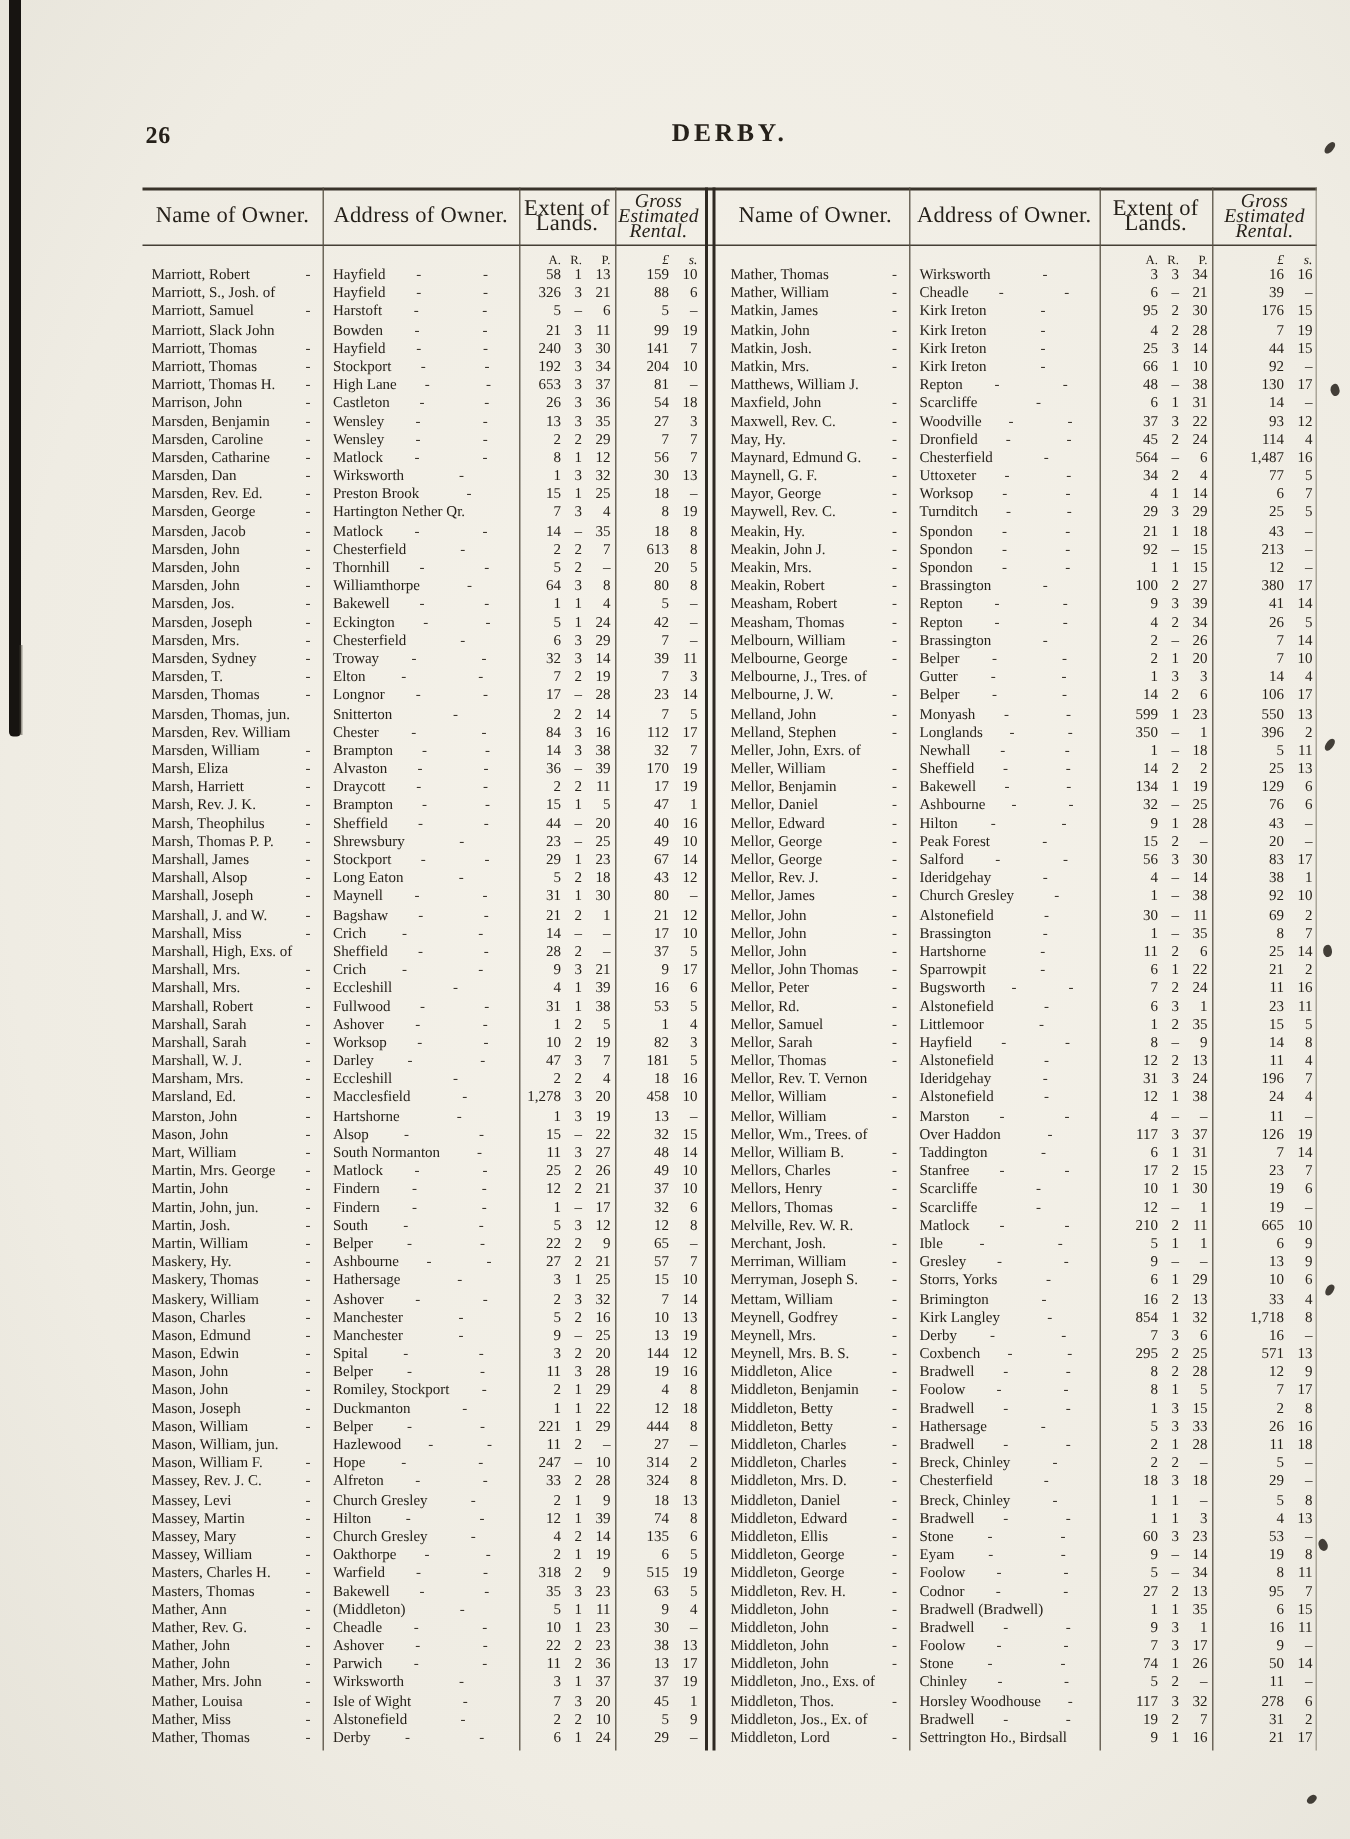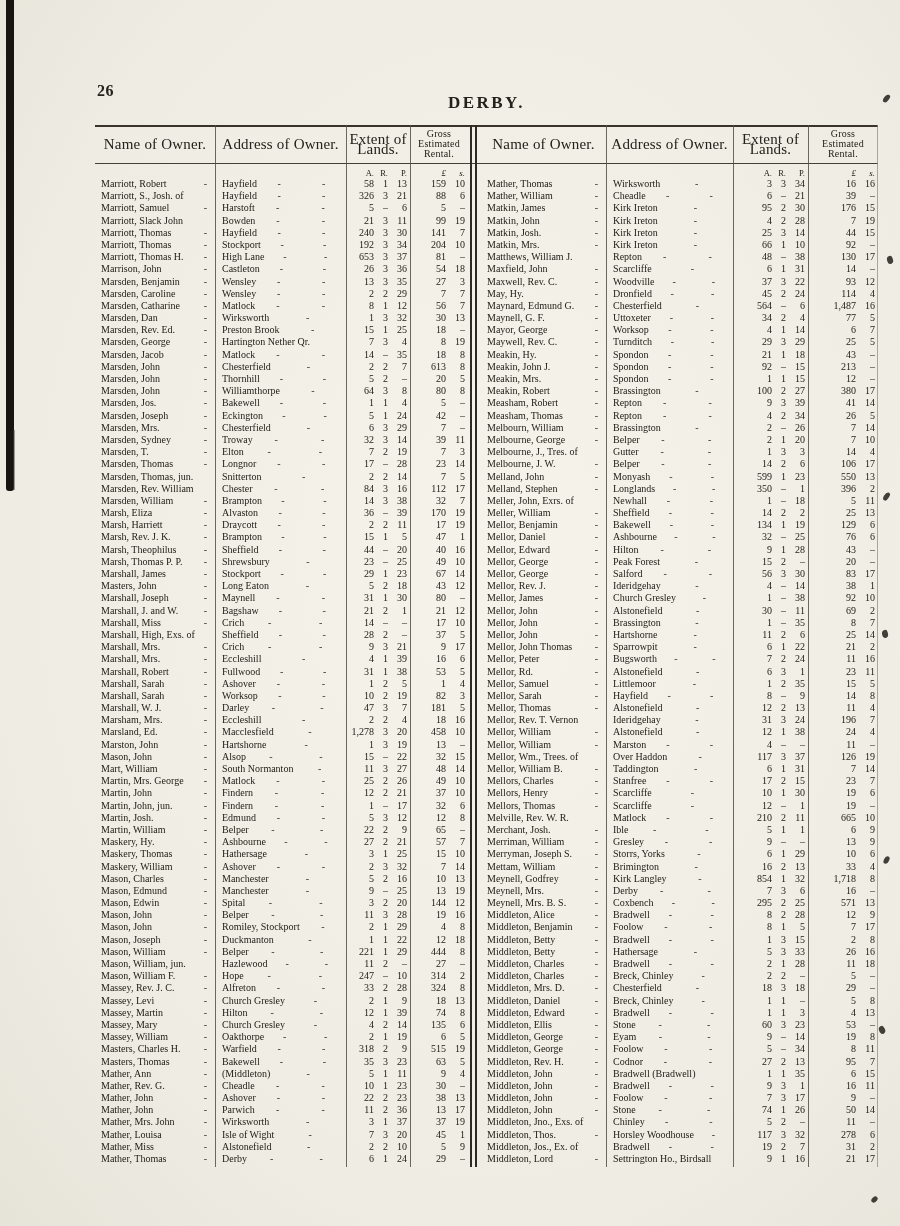--- a/index.html
+++ b/index.html
@@ -6,42 +6,42 @@
   body{
     width:900px;height:1226px;position:relative;overflow:hidden;
     background:#f1eee6;
     background-image:radial-gradient(ellipse at 55% 45%, #f6f3eb 0%, #efece3 70%, #e6e3d9 100%);
     font-family:"Liberation Serif","DejaVu Serif",serif;
     color:#26211a;
   }
   .binding-bar{position:absolute;left:6px;top:-3px;width:8px;height:494px;background:#171411;border-radius:3px;}
   .binding-bar2{position:absolute;left:13px;top:430px;width:2px;height:60px;background:#4a453c;opacity:.5;}
   .page-number{position:absolute;left:97px;top:82px;font-size:16px;font-weight:bold;letter-spacing:.5px;}
-  .county-title{position:absolute;left:95px;top:93px;width:783px;text-align:center;
+  .county-title{position:absolute;left:95px;top:79px;width:783px;text-align:center;
     font-size:17px;font-weight:bold;letter-spacing:2.5px;}
   .speck{position:absolute;background:#24201a;border-radius:60% 40% 55% 45%;opacity:.85;}
 
   .ledger{position:absolute;left:95px;top:125px;width:783px;height:1042px;}
   .rule-top{position:absolute;left:0;top:0;width:100%;height:2px;background:#39332a;}
   .rule-head{position:absolute;left:0;top:38px;width:100%;height:1px;background:#453f35;}
   .vcenter1{position:absolute;left:375px;top:0;width:2px;height:1042px;background:#2e2922;}
   .vcenter2{position:absolute;left:380px;top:0;width:2px;height:1042px;background:#2e2922;}
   .vright{position:absolute;left:782px;top:0;width:1px;height:1042px;background:#8d8779;opacity:.7;}
 
   .half{position:absolute;top:0;height:1042px;}
   .half.left{left:0;width:373px;--wn:120px;--wa:131px;--we:64px;--wr:58px;}
   .half.right{left:386px;width:397px;--wn:125px;--wa:127px;--we:75px;--wr:70px;}
   .half .vl{position:absolute;top:0;width:1px;height:1042px;background:#564f42;opacity:.85;}
   .half.left .vl1{left:120px}.half.left .vl2{left:251px}.half.left .vl3{left:315px}
   .half.right .vl1{left:125px}.half.right .vl2{left:252px}.half.right .vl3{left:327px}
 
   .thead{display:grid;grid-template-columns:var(--wn) var(--wa) var(--we) var(--wr);height:38px;}
   .thead .hc{display:flex;align-items:center;justify-content:center;text-align:center;
     font-size:15px;line-height:10px;padding:1px 3px;letter-spacing:.2px;}
-  .thead .hc.rental{font-size:10px;}
+  .thead .hc.rental{font-size:13px;font-style:italic;}
 
   .units{display:grid;grid-template-columns:var(--wn) var(--wa) var(--we) var(--wr);height:15px;
     align-items:end;font-size:8.5px;}
   .units .uc{display:grid;}
   .units .ext-u{grid-template-columns:1fr 14px 19px;}
   .units .rent-u{grid-template-columns:1fr 19px;font-style:italic;font-size:9px;}
   .units span{text-align:right;padding-right:3px;}
 
   .rows{position:relative;}
   .row{display:grid;grid-template-columns:var(--wn) var(--wa) var(--we) var(--wr);
@@ -737,21 +737,21 @@
             <span class="num">1</span>
             <span class="num">23</span>
           </div>
           <div class="c rent">
             <span class="num">67</span>
             <span class="num">14</span>
           </div>
         </div>
         <div class="row">
           <div class="c name">
-            <span class="txt">Masters, John</span>
+            <span class="txt">Marshall, Alsop</span>
             <span class="dash">-</span>
           </div>
           <div class="c addr">
             <span class="txt">Long Eaton</span>
             <span class="dash">-</span>
           </div>
           <div class="c ext">
             <span class="num">5</span>
             <span class="num">2</span>
             <span class="num">18</span>
@@ -1114,21 +1114,21 @@
             <span class="num">32</span>
             <span class="num">6</span>
           </div>
         </div>
         <div class="row">
           <div class="c name">
             <span class="txt">Martin, Josh.</span>
             <span class="dash">-</span>
           </div>
           <div class="c addr">
-            <span class="txt">Edmund</span>
+            <span class="txt">South</span>
             <span class="dash">-</span>
             <span class="dash">-</span>
           </div>
           <div class="c ext">
             <span class="num">5</span>
             <span class="num">3</span>
             <span class="num">12</span>
           </div>
           <div class="c rent">
             <span class="num">12</span>

